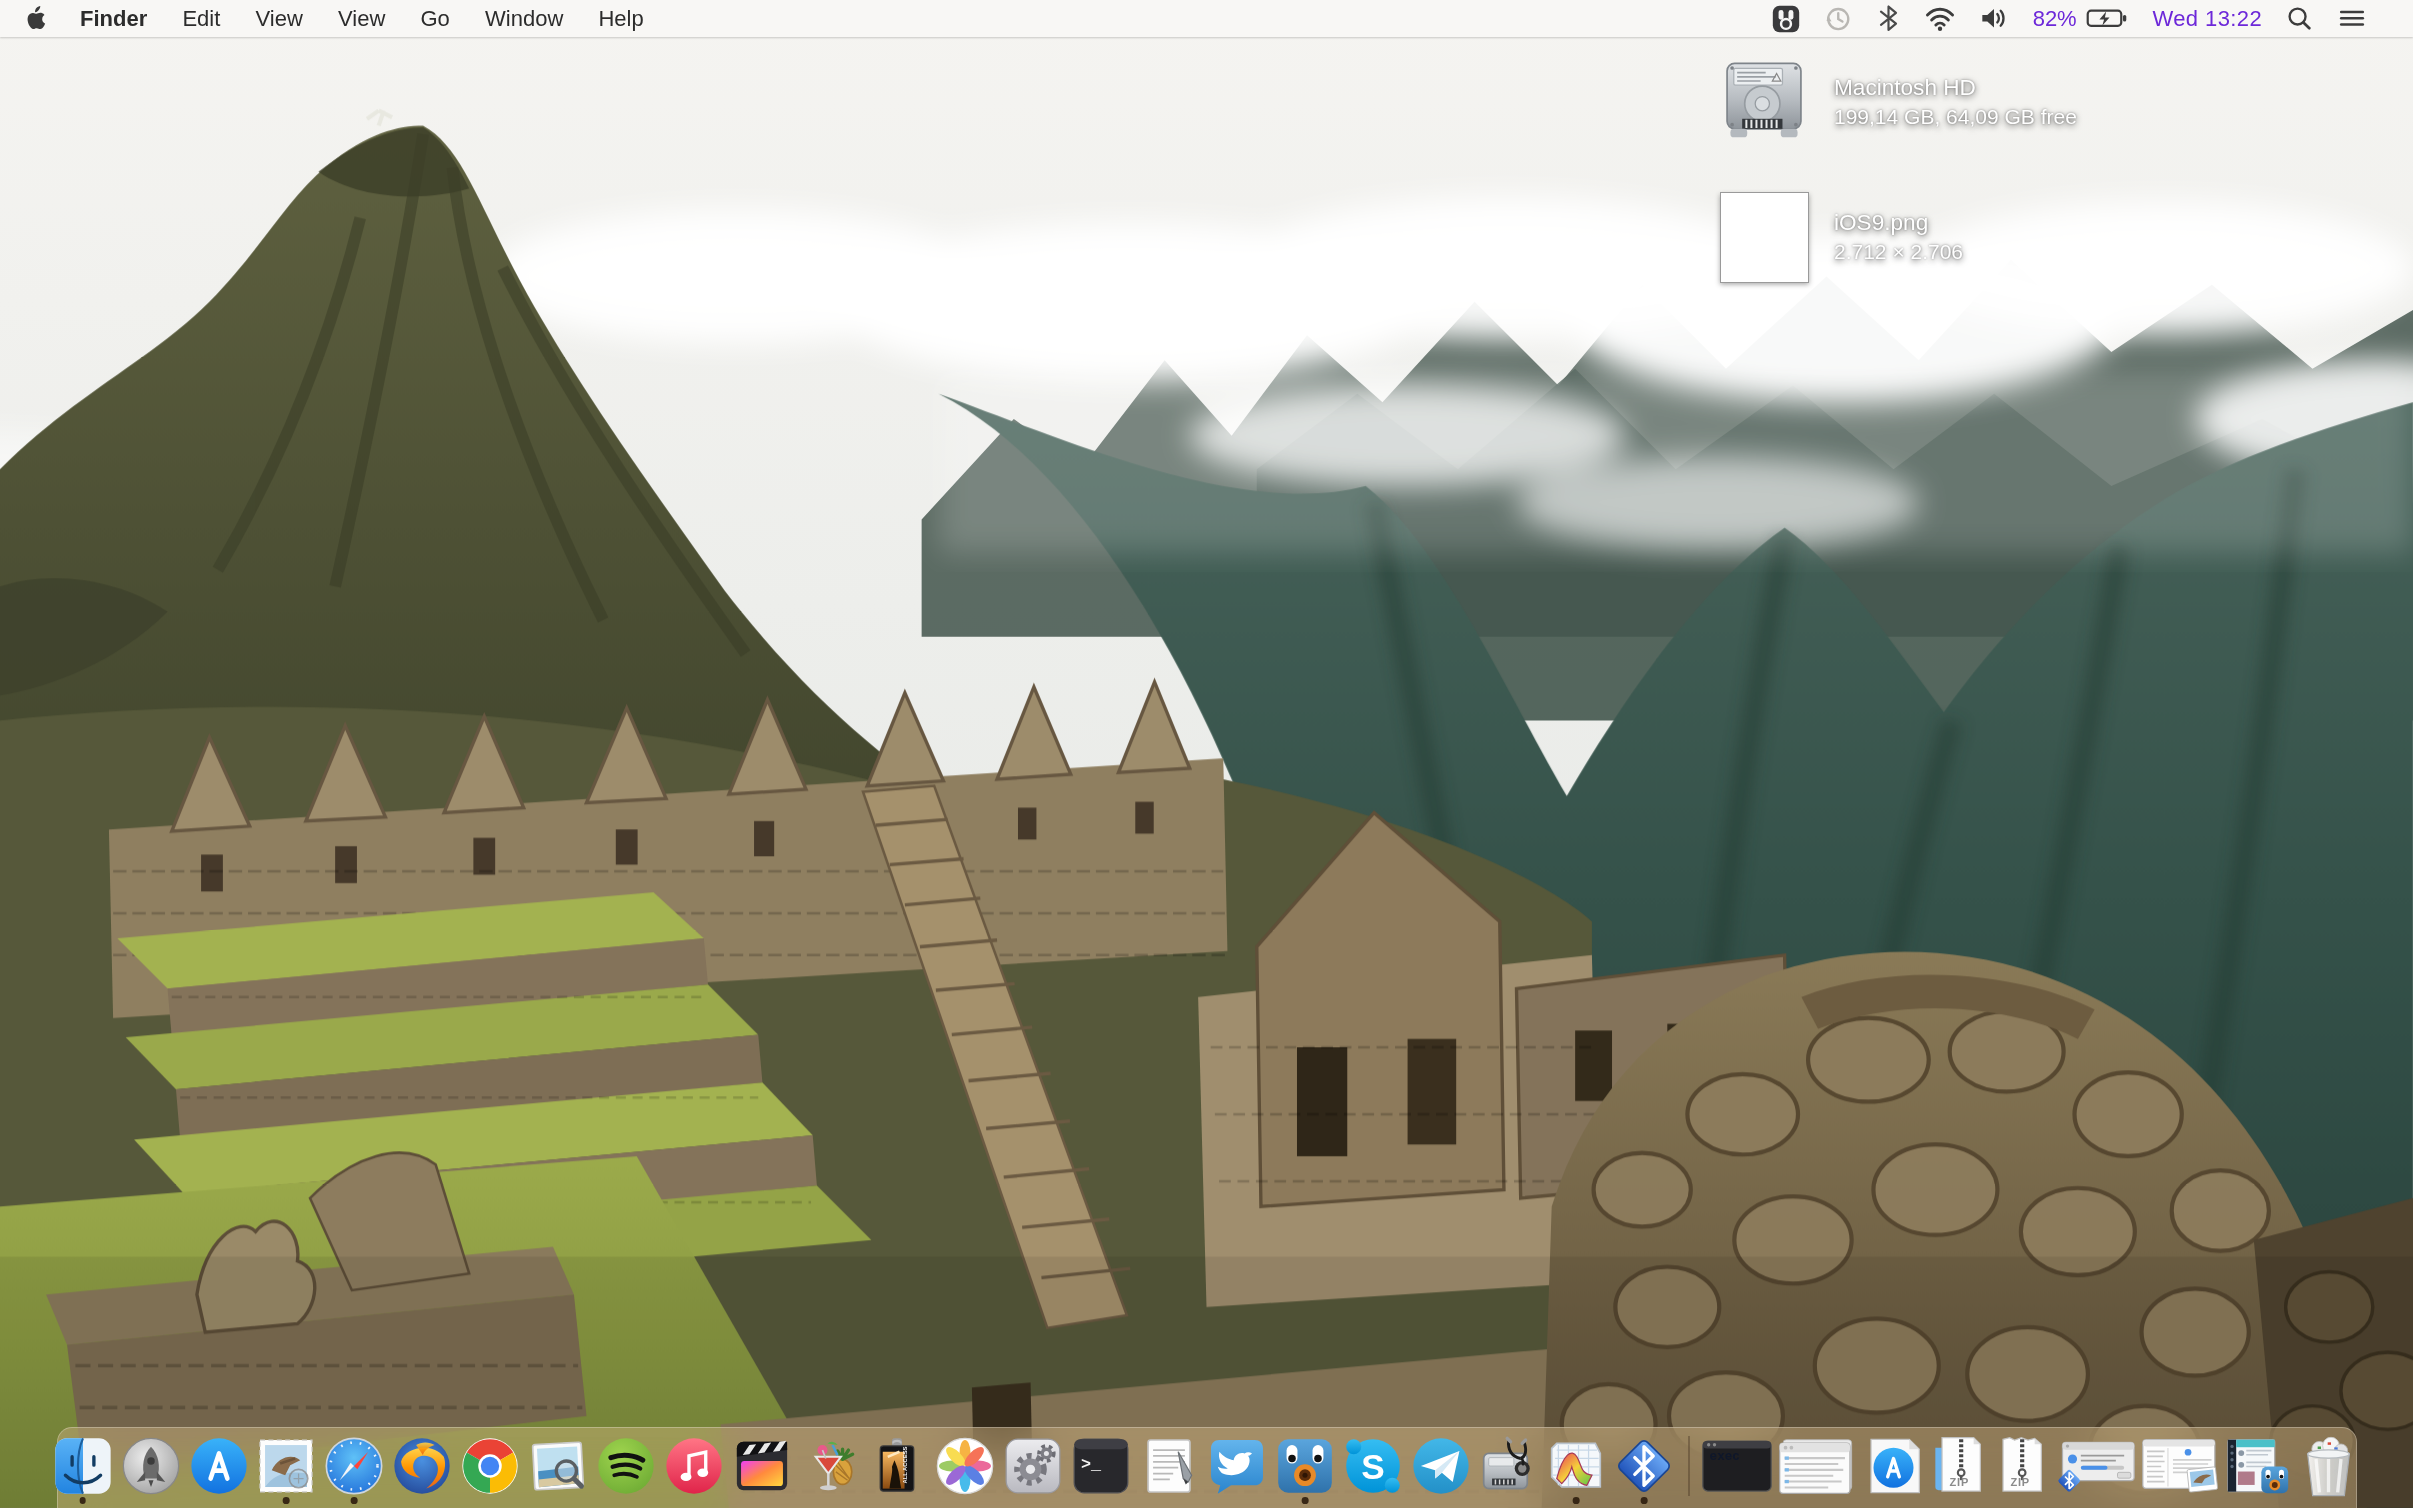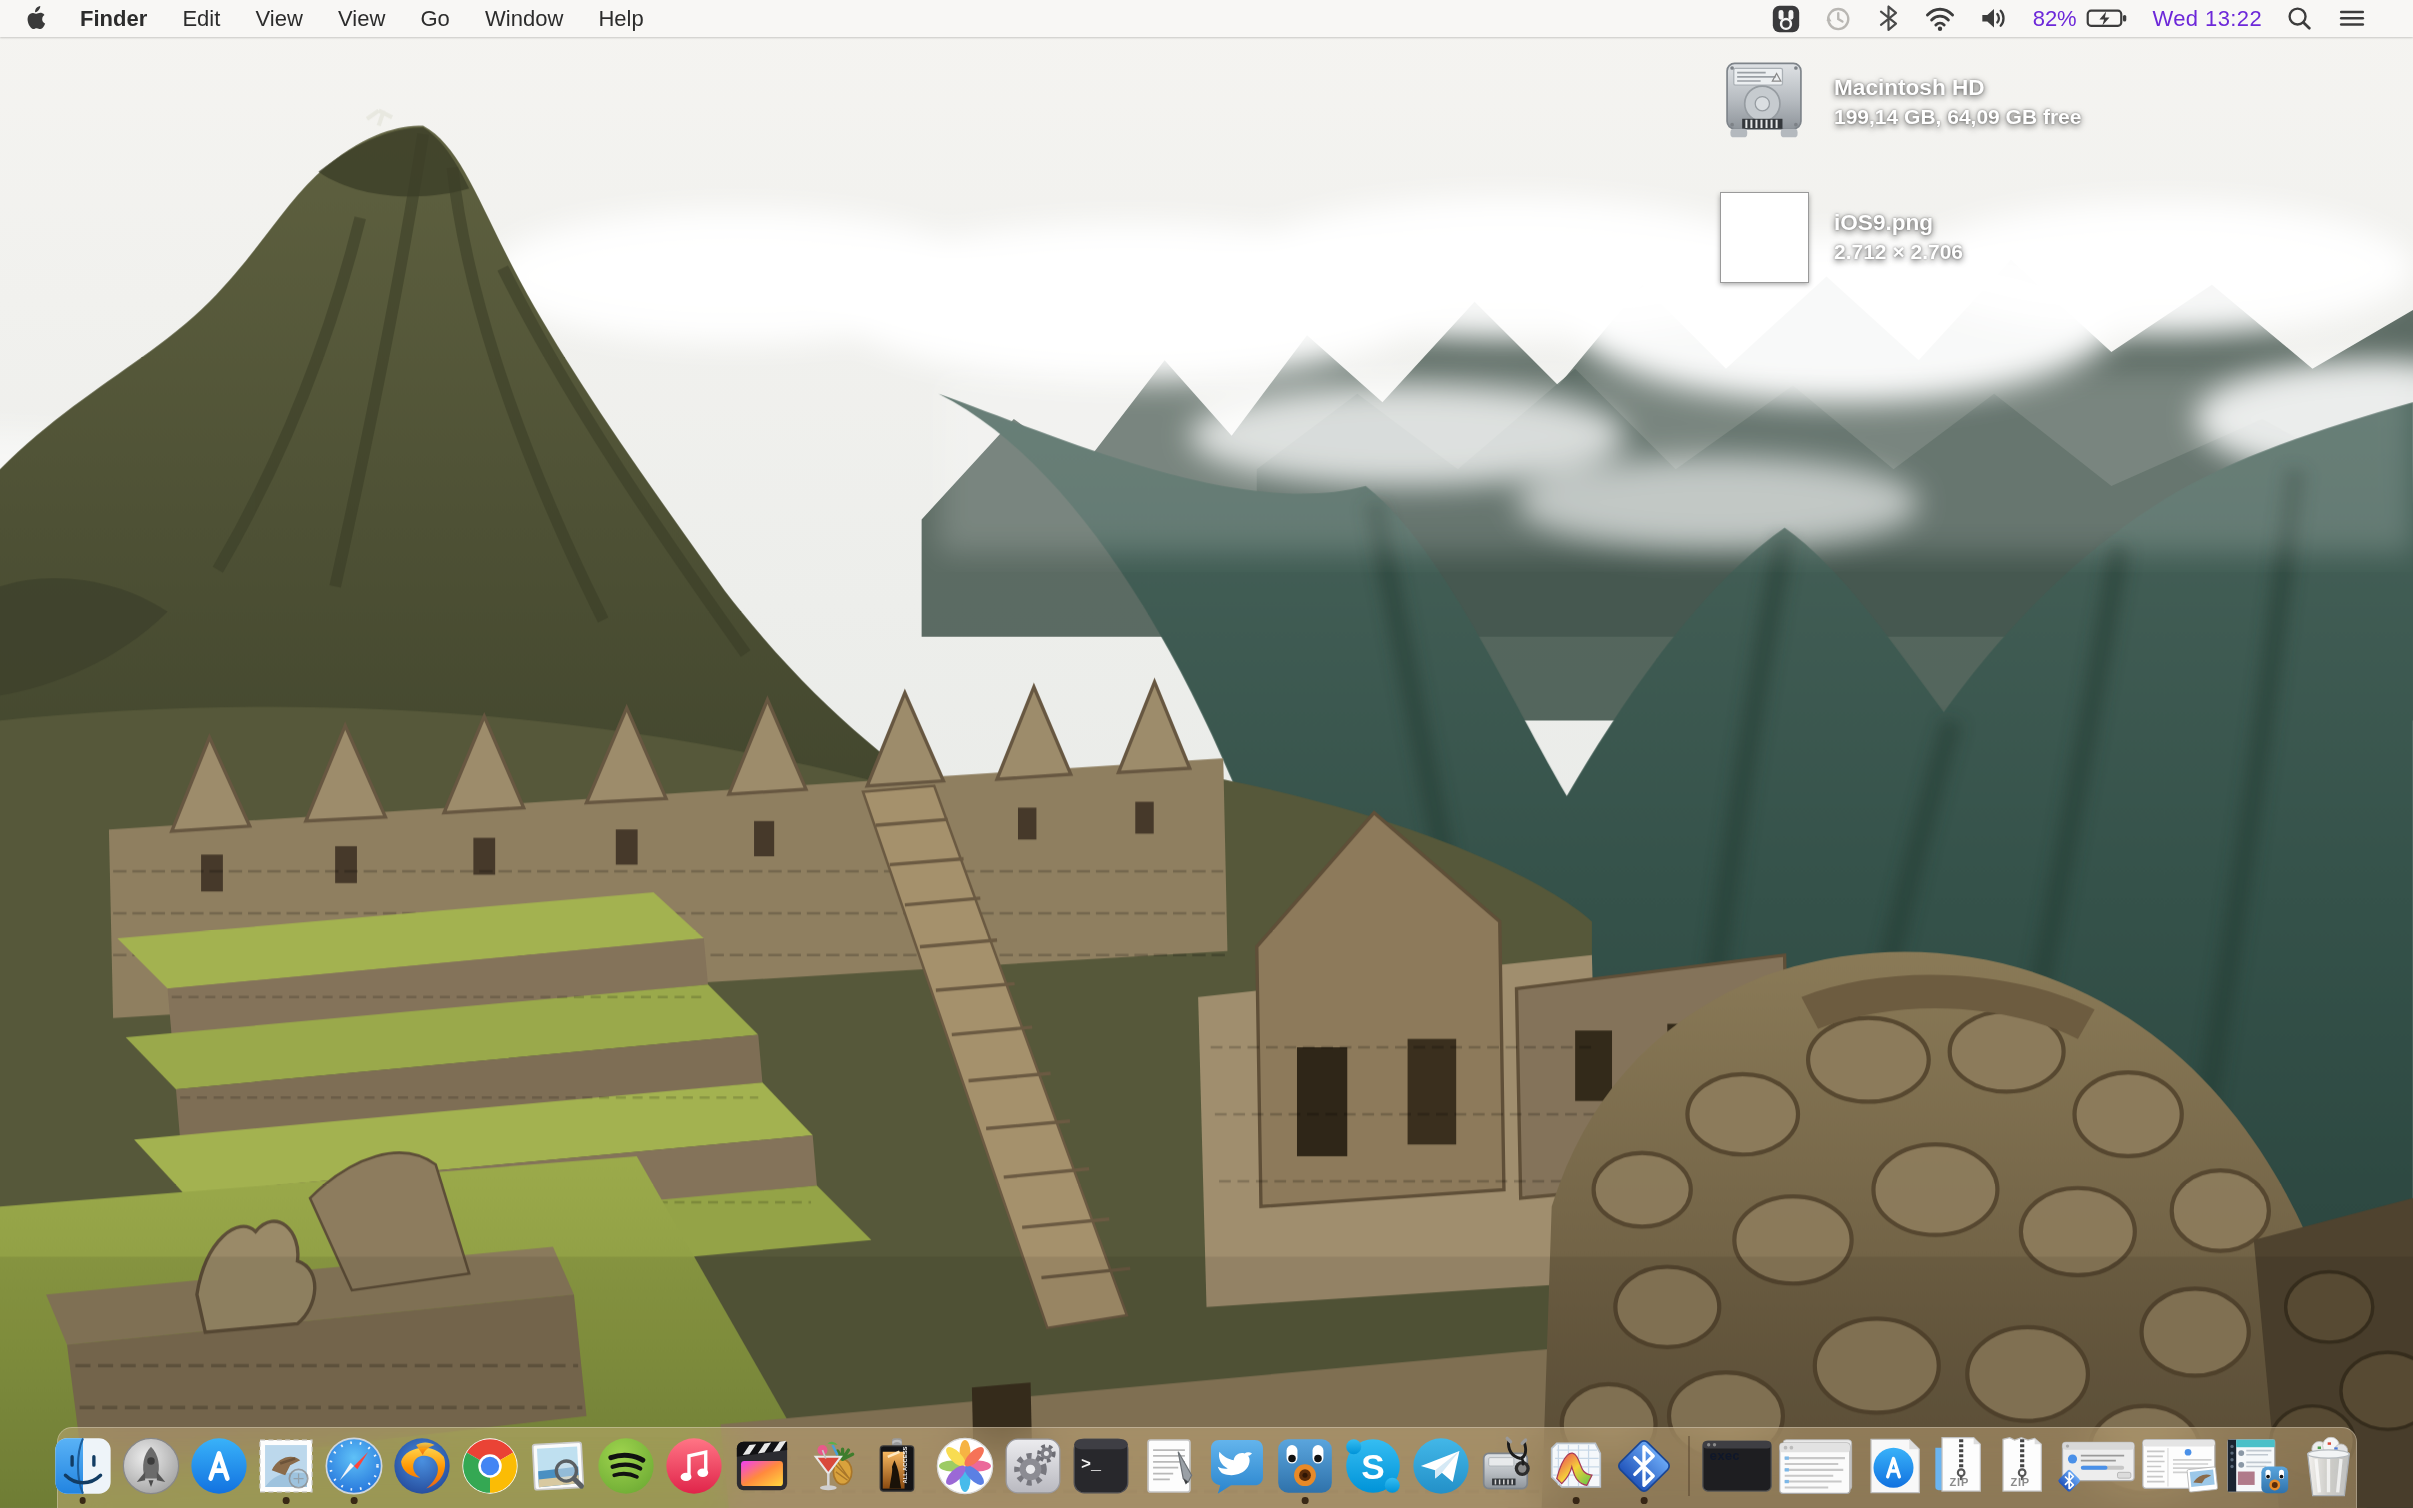--- a/index.html
+++ b/index.html
@@ -26,22 +26,22 @@
   .status-item { display:flex; align-items:center; height:100%; padding:0 11.7px; }
   .status-text { font-size:22px; color:#6d28d9; }
   #clock-text { letter-spacing:0.4px; }
 
   
   #desktop-icons { position:absolute; top:54px; right:60px; width:637px; z-index:10; }
   .desk-row { display:flex; align-items:center; margin-bottom:39px; height:96px; }
   .desk-glyph { width:96px; height:96px; flex:0 0 96px; display:flex; align-items:center; justify-content:center; }
   .desk-label { margin-left:22px; color:#fff;
      text-shadow:0 1.7px 5.9px rgba(0,0,0,.65), 0 0 2.5px rgba(0,0,0,.4); }
-  .desk-label .l1 { font-size:22.6px; font-weight:700; line-height:30px; }
-  .desk-label .l2 { font-size:21px; font-weight:700; line-height:28.5px; }
+  .desk-label .l1 { font-size:22.6px; font-weight:400; line-height:30px; }
+  .desk-label .l2 { font-size:21px; font-weight:400; line-height:28.5px; }
   .thumb-ios9 {
     width:89px; height:91px; background:#fff; border:0.8px solid #9a9a9a;
     padding:4.2px; box-shadow:0 1.7px 5px rgba(0,0,0,.35);
   }
   .thumb-ios9 .inner {
     width:100%; height:100%;
     background:
       radial-gradient(44px 32px at 32% 62%, rgba(150,230,255,.95), rgba(60,140,220,0) 65%),
       linear-gradient(205deg, rgba(6,16,50,0) 42%, rgba(5,12,38,.92) 88%),
       conic-gradient(from 240deg at 52% 28%, #7a3fd0, #3558d8, #2a9fd8, #2fbf6a, #9ed03a, #e8d23a, #b8862a, #7a3fd0);

